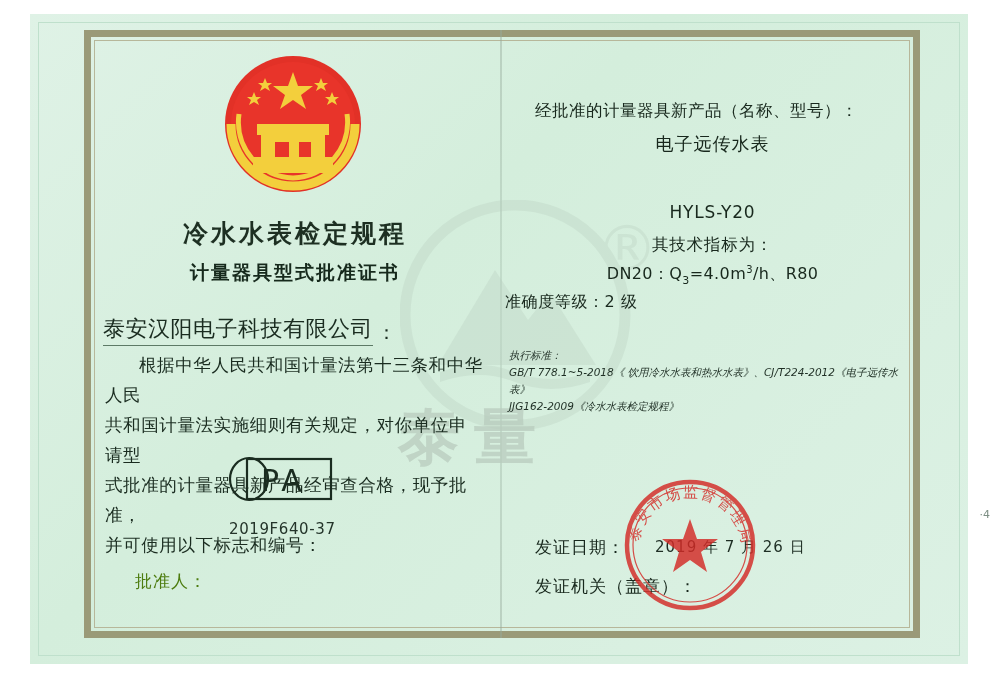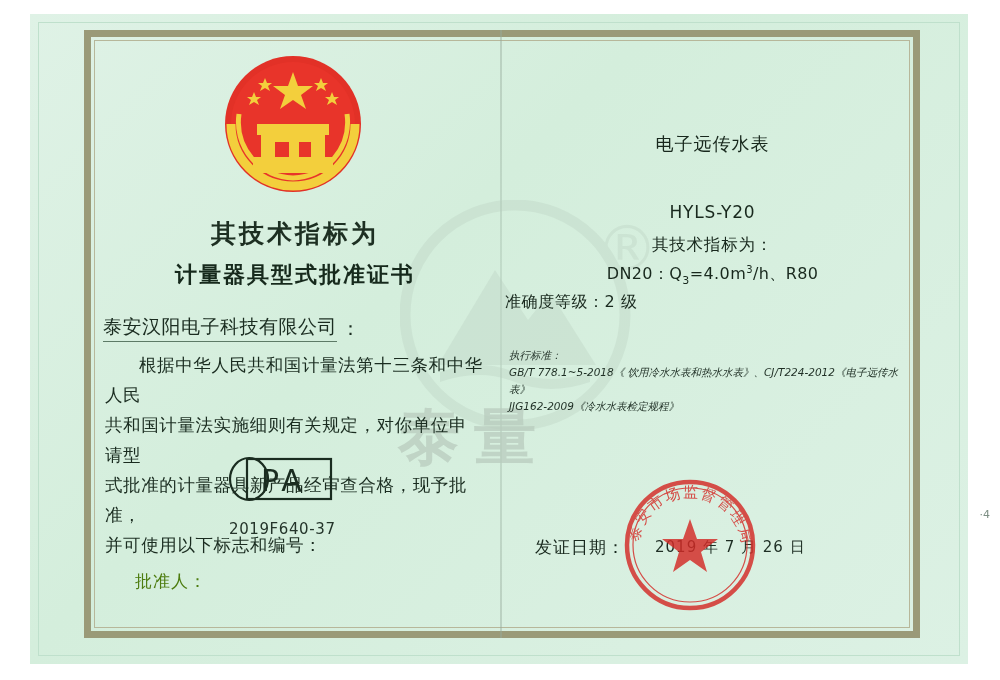--- a/index.html
+++ b/index.html
@@ -124,36 +124,36 @@
     letter-spacing: 3px;
     color: #1d2f22;
     font-family: "DejaVu Sans", "Liberation Sans", sans-serif;
   }
   .title-cn2 {
     position: absolute;
     left: 0;
     top: 218px;
     width: 400px;
     text-align: center;
-    font-size: 22px;
+    font-size: 19px;
     font-weight: bold;
     letter-spacing: 2px;
     color: #16291c;
   }
 
   .company-line {
     position: absolute;
     left: 8px;
     top: 272px;
     width: 380px;
     display: flex;
     align-items: flex-end;
   }
   .company-name {
-    font-size: 19px;
+    font-size: 22px;
     color: #1a2c20;
     border-bottom: 1px solid #5d7a66;
     padding-bottom: 1px;
     letter-spacing: 0.5px;
   }
   .company-colon {
     font-size: 19px;
     color: #1a2c20;
     margin-left: 4px;
   }
@@ -367,21 +367,21 @@
 
         <polygon points="80,20 85,34 100,34 88,43 93,57 80,48 67,57 72,43 60,34 75,34" fill="#f3cf3c"></polygon>
 
         <polygon points="52,26 54,31 59,31 55,34 57,39 52,36 47,39 49,34 45,31 50,31" fill="#f3cf3c"></polygon>
         <polygon points="41,40 43,45 48,45 44,48 46,53 41,50 36,53 38,48 34,45 39,45" fill="#f3cf3c"></polygon>
         <polygon points="108,26 110,31 115,31 111,34 113,39 108,36 103,39 105,34 101,31 106,31" fill="#f3cf3c"></polygon>
         <polygon points="119,40 121,45 126,45 122,48 124,53 119,50 114,53 116,48 112,45 117,45" fill="#f3cf3c"></polygon>
       </svg>
     </div>
 
-    <div class="title-cn">其技术指标为</div>
+    <div class="title-cn">冷水水表检定规程</div>
     <div class="title-cn2">计量器具型式批准证书</div>
 
     <div class="company-line">
       <span class="company-name">泰安汉阳电子科技有限公司</span>
       <span class="company-colon">：</span>
     </div>
 
     <div class="body-text">
       <p class="body-indent">根据中华人民共和国计量法第十三条和中华人民</p>
       <p>共和国计量法实施细则有关规定，对你单位申请型</p>
@@ -396,37 +396,39 @@
         <text x="34" y="37" font-size="30" font-family="DejaVu Sans, sans-serif" fill="#1a2c20" letter-spacing="4">PA</text>
       </svg>
     </div>
 
     <div class="cert-number">2019F640-37</div>
     <div class="approver">批准人：</div>
   </div>
 
   <div class="right-panel">
 
+    <div class="product-head">经批准的计量器具新产品（名称、型号）：</div>
     <div class="product-name">电子远传水表</div>
     <div class="product-model">HYLS-Y20</div>
 
     <div class="spec-head">其技术指标为：</div>
     <div class="spec-line1">
       <span>DN20：</span><span>Q</span><sub>3</sub><span>=4.0m</span><sup>3</sup><span>/h、R80</span>
     </div>
     <div class="spec-line2">准确度等级：2 级</div>
 
     <div class="standards">
       <div class="std-label">执行标准：</div>
       <div class="std-value">GB/T 778.1~5-2018《 饮用冷水水表和热水水表》、CJ/T224-2012《电子远传水表》</div>
       <div class="std-value">JJG162-2009《冷水水表检定规程》</div>
     </div>
 
     <div class="issue-date-row">发证日期：</div>
     <div class="issue-date-value">2019 年 7 月 26 日</div>
+    <div class="issue-org-row">发证机关（盖章）：</div>
   </div>
 
   <div class="stamp">
     <svg width="140" height="140" viewBox="0 0 140 140">
       <g opacity="0.82">
         <circle cx="70" cy="70" r="63" fill="none" stroke="#d42a26" stroke-width="4.5"></circle>
         <circle cx="70" cy="70" r="57" fill="none" stroke="#d42a26" stroke-width="1.2"></circle>
         <polygon points="70,44 77,64 98,64 81,77 87,97 70,85 53,97 59,77 42,64 63,64" fill="#d42a26"></polygon>
         <path id="stamparc" d="M 18 74 A 52 52 0 0 1 122 74" fill="none"></path>
         <text fill="#d42a26" font-size="15" font-family="DejaVu Sans, sans-serif" letter-spacing="2">

